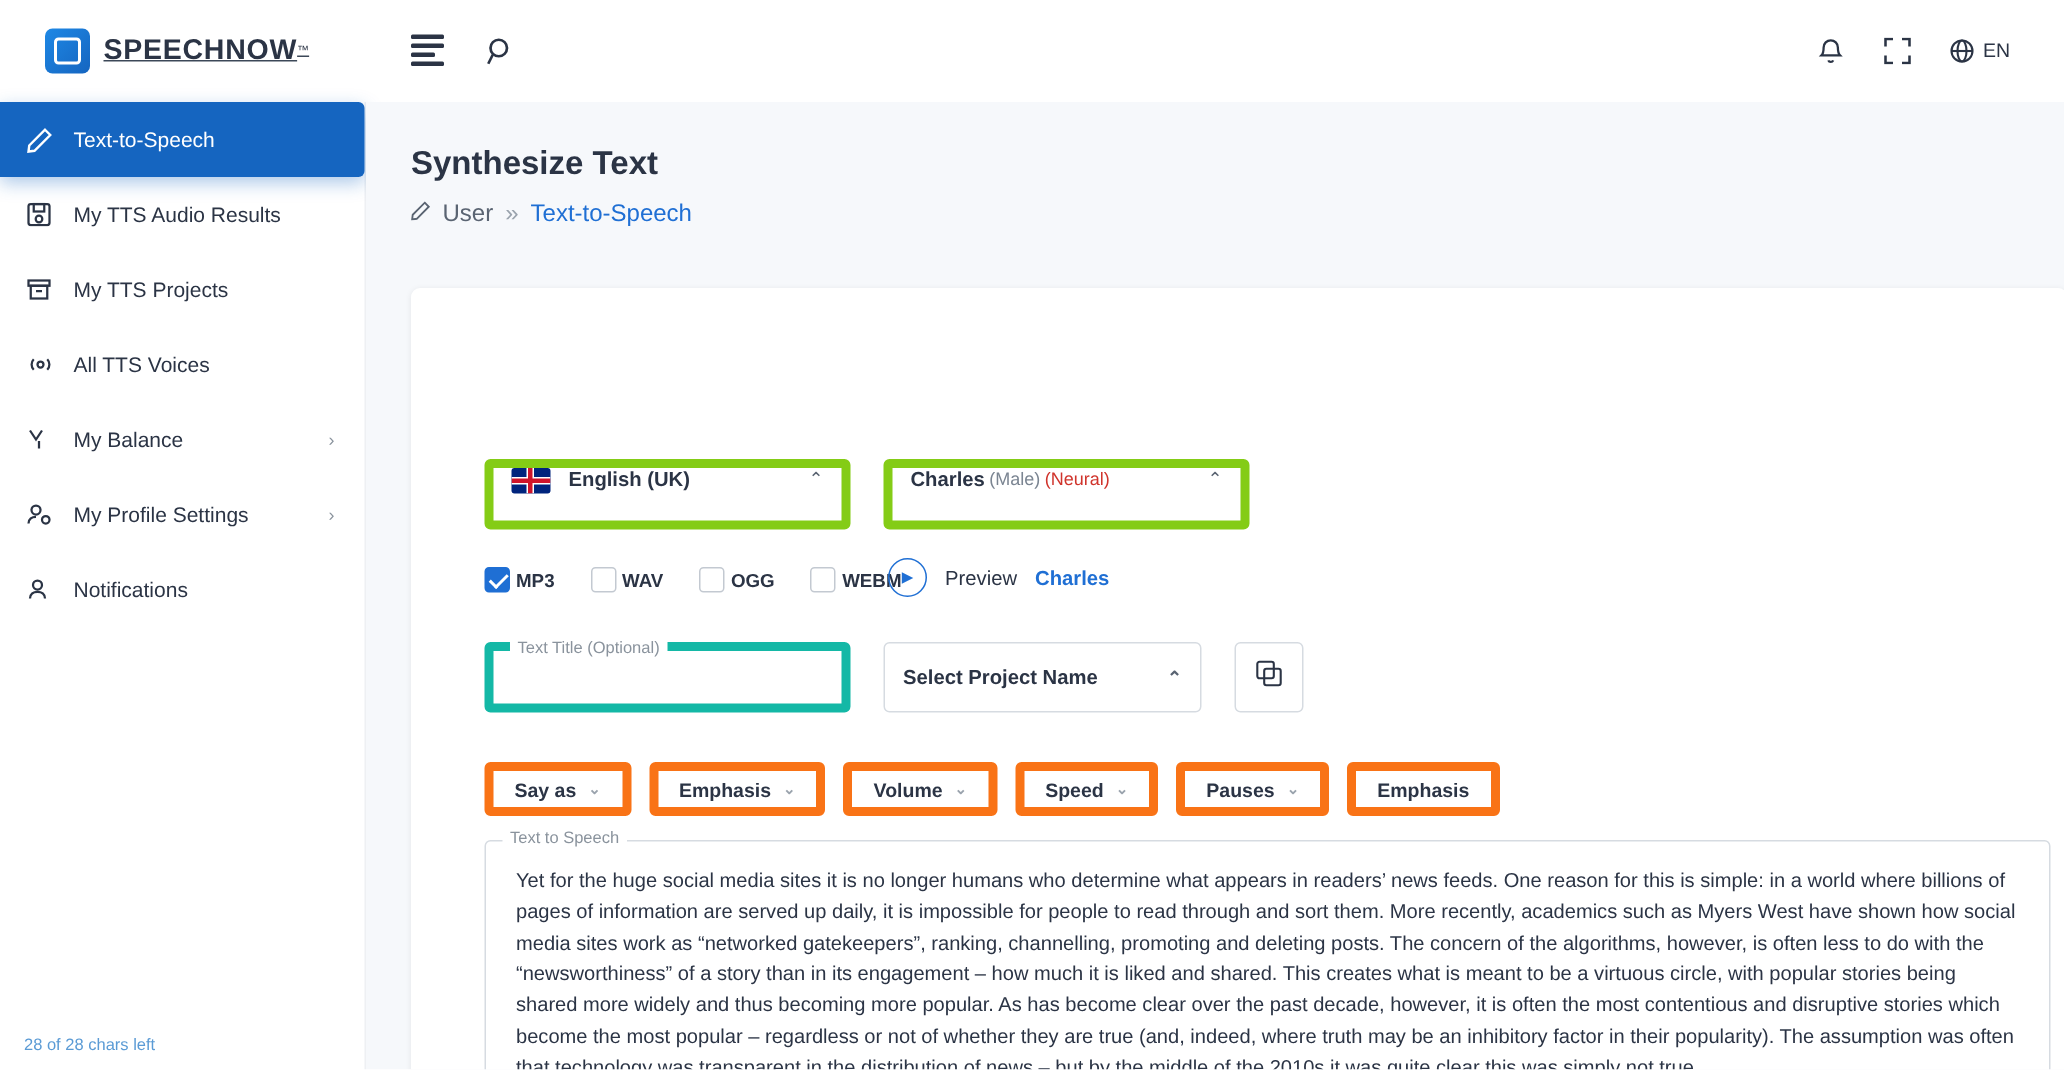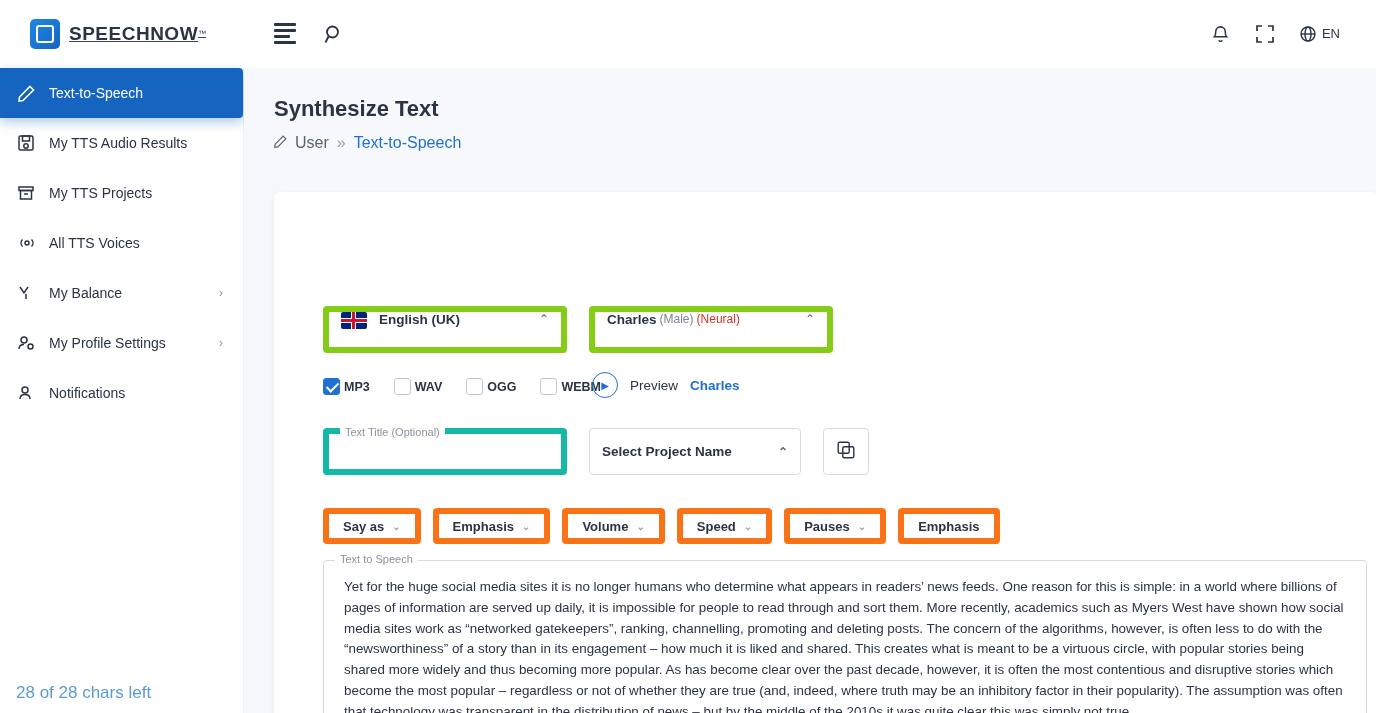--- a/index.html
+++ b/index.html
@@ -68,21 +68,21 @@
   .nav-item.active {
     background: #1565c0; color: #ffffff; border-radius: 0 4px 4px 0;
     box-shadow: 0 4px 12px rgba(21,101,192,.35);
   }
   .nav-item.active .nav-ico { color: #ffffff; }
   .nav-label { margin-left: 5px; }
   .chev {
     margin-left: auto; margin-right: 20px; color: #8a939d; font-size: 12px;
   }
   .chars-left {
-    position: absolute; bottom: 10px; left: 16px; font-size: 17px; color: #5b9bd5;
+    position: absolute; bottom: 10px; left: 16px; font-size: 11px; color: #5b9bd5;
   }
 
   
   .main {
     position: absolute; top: 68px; left: 244px; width: 1132px; height: 645px;
     background: #f6f8fb; overflow: hidden;
   }
   .page-title {
     font-size: 22px; font-weight: bold; color: #2b3445; padding: 28px 0 0 30px;
   }

